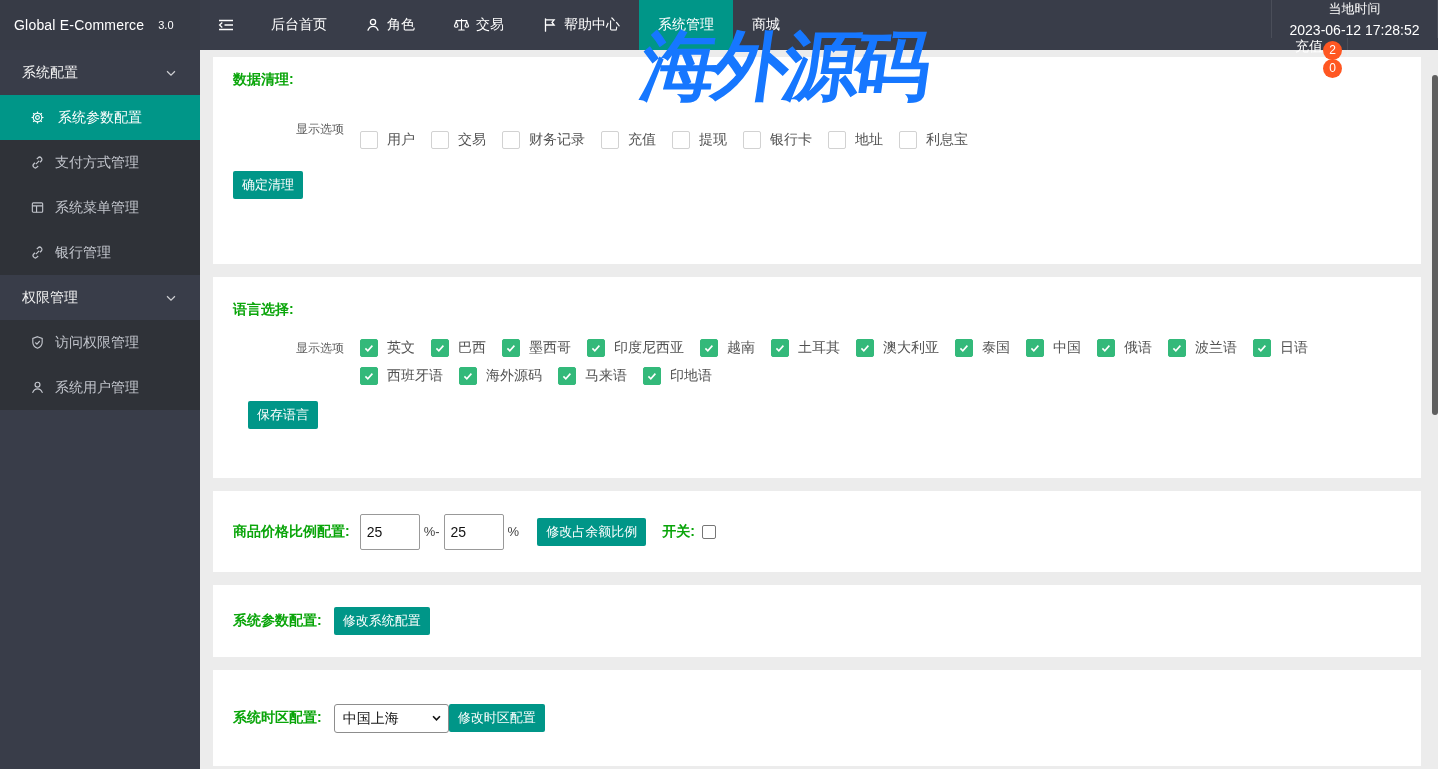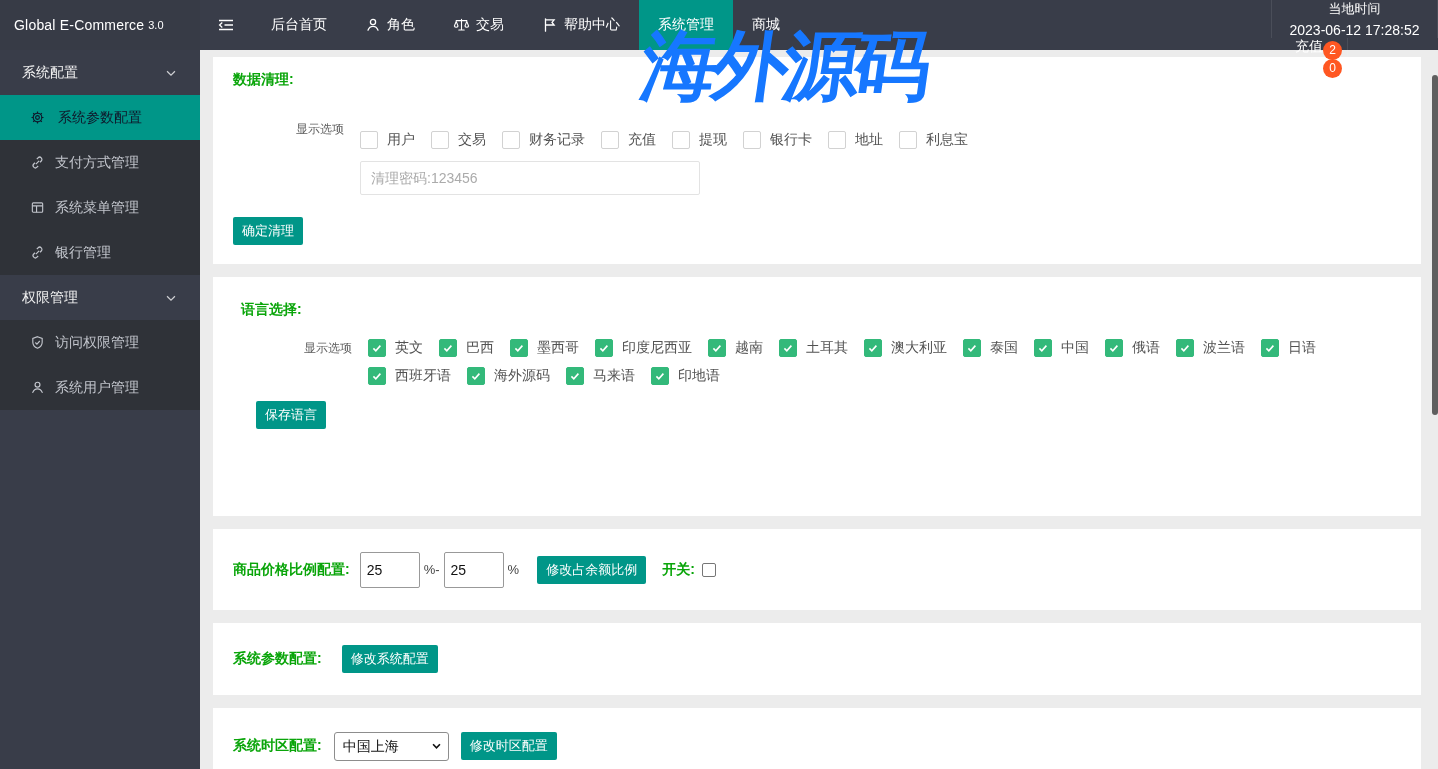--- a/index.html
+++ b/index.html
@@ -9,21 +9,21 @@
     background:#ececec; position:relative; font-size:14px; color:#333;
   }
   svg { display:block; }
 
   
   .navbar { position:absolute; top:0; left:0; width:1438px; height:50px;
     background:#393d49; color:#fff; display:flex; align-items:stretch; z-index:5; }
   .logo { width:200px; flex:0 0 200px; display:flex; align-items:center;
     padding-left:14px; background:#373b46; }
   .logo-text { font-size:14px; color:#fff; letter-spacing:.2px;text-align:right; }
-  .logo-ver { font-size:11px; vertical-align:super; margin-left:4px;text-align:right; }
+  .logo-ver { font-size:11px; vertical-align:super; margin-left:14px;text-align:right; }
   .nav-toggle { width:52px; display:flex; align-items:center; justify-content:center; cursor:pointer; color:#fff; }
   .nav-left { display:flex; align-items:stretch; }
   .nav-item { display:flex; align-items:center; gap:6px; padding:0 19px; font-size:14px;
     color:#fff; cursor:pointer; white-space:nowrap;font-family:Liberation Serif, serif; }
   .nav-item.active { background:#009688; }
   .nav-right { margin-left:auto; display:flex; align-items:flex-start;flex-direction:column; }
   .time-block { width:167px; display:flex; flex-direction:column; align-items:center;
     justify-content:center; gap:4px; border-left:1px solid rgba(255,255,255,.09);
     border-right:1px solid rgba(255,255,255,.09); }
   .time-label { font-size:13px; }
@@ -39,21 +39,21 @@
     font-weight:bold; cursor:pointer; }
 
   
   .sidebar { position:absolute; top:50px; left:0; bottom:0; width:200px; background:#393d49; z-index:4; }
   .side-header { height:45px; display:flex; align-items:center; padding:0 22px;
     color:#f2f2f2; font-size:14px; cursor:pointer; }
   .side-header .chev { margin-left:auto; color:#cfd0d3; }
   .side-sub { background:#2f3238; }
   .side-item { height:45px; display:flex; align-items:center; gap:10px;
     padding-left:30px; color:#c2c5cc; font-size:14px; cursor:pointer; }
-  .side-item.active { background:#009688; color:#0f172a;gap:13px; }
+  .side-item.active { background:#009688; color:#ffffff;gap:13px; }
   .side-item .sicon { width:15px; height:15px; flex:0 0 15px; }
 
   
   .main { position:absolute; left:200px; top:50px; right:0; bottom:0;
     background:#ececec; padding:7px 17px 0 13px; overflow:hidden; }
   .card { background:#fff; margin-bottom:13px; }
   .sec-title { color:#0aa50a; font-weight:bold; font-size:14px; }
   .form-row { display:flex; align-items:center; }
   .opt-label { font-size:12px; color:#5f5f5f; width:48px; margin-left:63px; margin-right:16px; flex:0 0 48px; }
   .cb-item { display:flex; align-items:center; margin-right:16px; color:#525252;
@@ -65,44 +65,44 @@
   .card-clean { height:207px; padding:14px 20px 0; }
   .card-clean .form-row { margin-top:21px; }
   .pwd-input { margin:12px 0 0 127px; width:340px; height:34px; border:1px solid #e3e3e3;
     border-radius:2px; padding:0 10px; font-size:14px; font-family:"Liberation Sans",sans-serif; color:#333; display:block; }
   .pwd-input::placeholder { color:#ababab; }
   .btn { display:inline-flex; align-items:center; justify-content:center; height:28px;
     background:#009688; color:#fff; border:none; border-radius:2px; font-size:13px;
     padding:0 9px; cursor:pointer; font-family:"Liberation Sans",sans-serif; white-space:nowrap; }
   .clean-btn { margin-top:22px; }
 
-  .card-lang { height:239px; padding:24px 28px 0; }
+  .card-lang { height:201px; padding:24px 20px 0; }
   .card-lang .row1 { margin-top:20px; }
   .card-lang .row2 { margin-top:10px; margin-left:127px; }
   .lang-btn { margin-top:16px; margin-left:15px; }
 
   .card-ratio { height:81px; display:flex; align-items:center; padding:0 20px; }
   .num-input { width:60px; height:36px; border:1px solid #999; border-radius:2px;
     padding:0 6px; font-size:14px; font-family:"Liberation Sans",sans-serif; color:#111; }
   .sep { color:#444; font-size:13px; margin:0 4px; }
   .ratio-btn { margin-left:14px; }
   .switch-label { margin-left:16px; }
   .switch-box { width:14px; height:14px; border:1px solid #767676; border-radius:2px;
     background:#fff; margin-left:7px; cursor:pointer; }
 
   .card-params { height:72px; display:flex; align-items:center; padding:0 20px; }
-  .card-params .btn { margin-left:20px; }
-
-  .card-tz { height:76px; display:flex; align-items:center; padding:8px 20px; }
+  .card-params .btn { margin-left:12px; }
+
+  .card-tz { height:96px; display:flex; align-items:center; padding:8px 20px; }
   .select-wrap { position:relative; margin-left:12px; }
   .tz-select { width:115px; height:29px; border:1px solid #8d8d8d; border-radius:3px;
     background:#fff; font-size:14px; color:#111; padding:0 22px 0 8px;
     appearance:none; -webkit-appearance:none; font-family:"Liberation Sans",sans-serif; cursor:pointer; }
   .select-caret { position:absolute; right:7px; top:50%; transform:translateY(-50%); pointer-events:none; color:#111; }
-  .card-tz .btn { margin-left:12px; }
+  .card-tz .btn { }
 
   .card-stub { height:60px; }
 
   
   .watermark { position:absolute; left:642px; top:16px; z-index:10; pointer-events:none;
     color:#1677ff; font-size:76px; font-weight:bold; white-space:nowrap;
     font-family:"DejaVu Serif", serif; transform:skewX(-8deg); letter-spacing:-5px; }
 
   
   .scroll-track { position:absolute; right:0; top:50px; bottom:0; width:6px; background:#ececec; z-index:6; }
@@ -319,21 +319,20 @@
             <span class="cb-box"></span>
             <span>地址</span>
           </label>
 
           <label class="cb-item">
             <span class="cb-box"></span>
             <span>利息宝</span>
           </label>
         </div>
     </div>
-    <input class="pwd-input" type="text" placeholder="清理密码:123456" style="">
     <button class="btn clean-btn">确定清理</button>
   </div>
 
   <div class="card card-lang">
     <div class="sec-title">语言选择:</div>
     <div class="form-row row1">
       <span class="opt-label">显示选项</span>
       <div class="form-row">
 
           <label class="cb-item">

